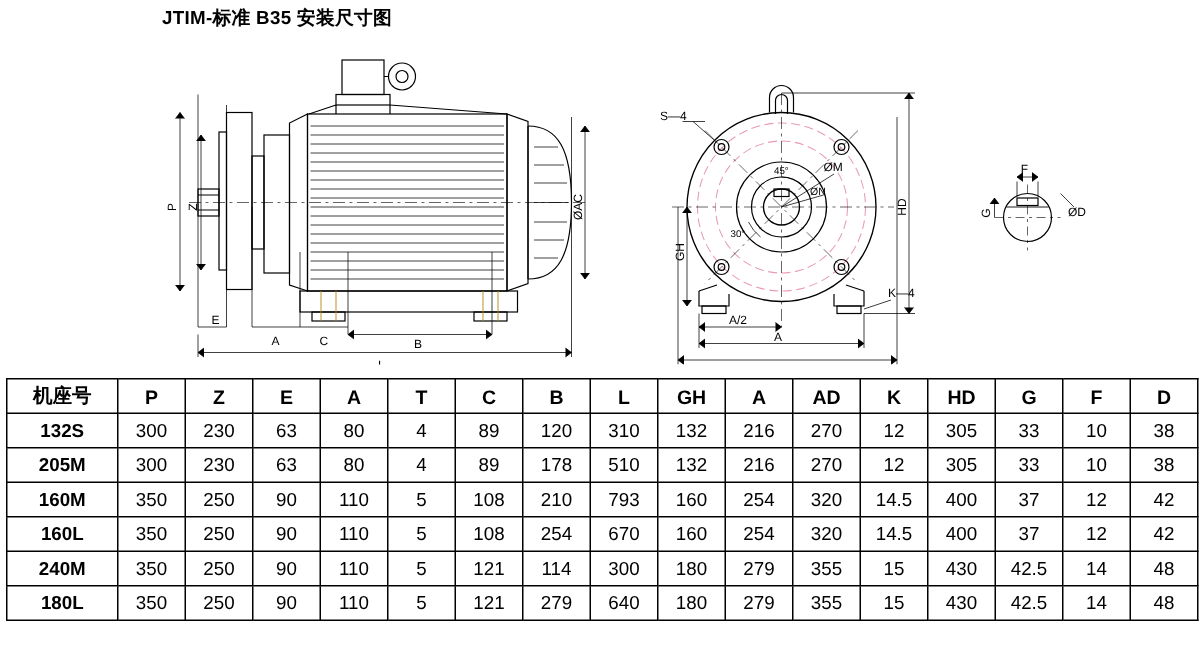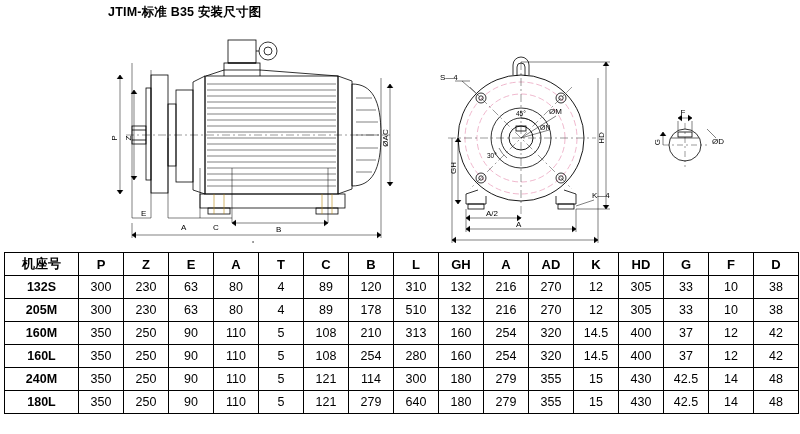--- a/index.html
+++ b/index.html
@@ -397,41 +397,41 @@
         </tr>
         <tr>
           <td class="first">160M</td>
           <td>350</td>
           <td>250</td>
           <td>90</td>
           <td>110</td>
           <td>5</td>
           <td>108</td>
           <td>210</td>
-          <td>313</td>
+          <td>793</td>
           <td>160</td>
           <td>254</td>
           <td>320</td>
           <td>14.5</td>
           <td>400</td>
           <td>37</td>
           <td>12</td>
           <td>42</td>
 
         </tr>
         <tr>
           <td class="first">160L</td>
           <td>350</td>
           <td>250</td>
           <td>90</td>
           <td>110</td>
           <td>5</td>
           <td>108</td>
           <td>254</td>
-          <td>280</td>
+          <td>670</td>
           <td>160</td>
           <td>254</td>
           <td>320</td>
           <td>14.5</td>
           <td>400</td>
           <td>37</td>
           <td>12</td>
           <td>42</td>
 
         </tr>

